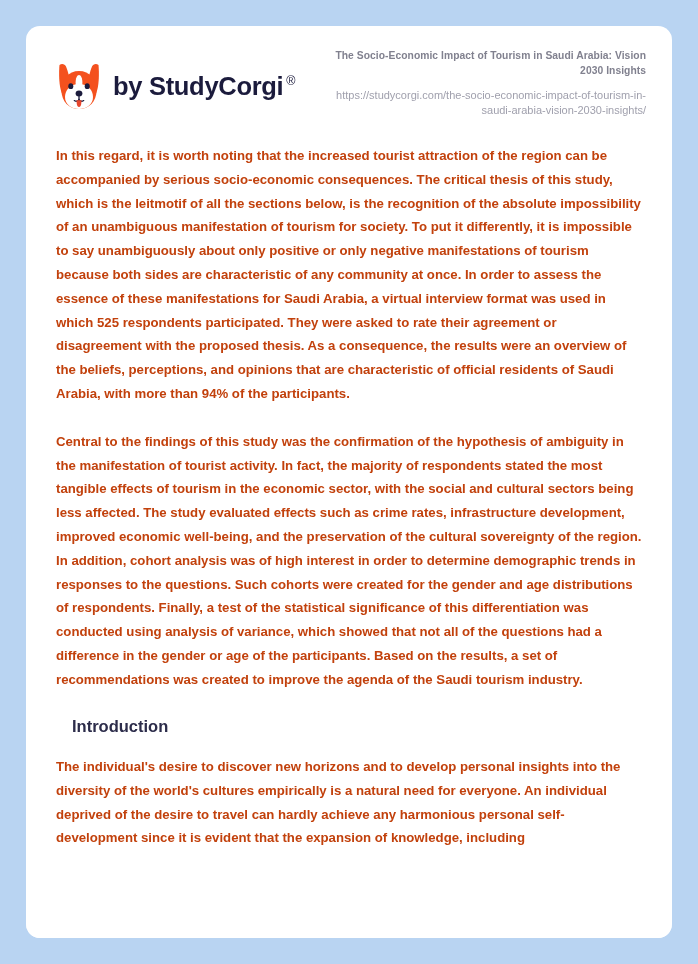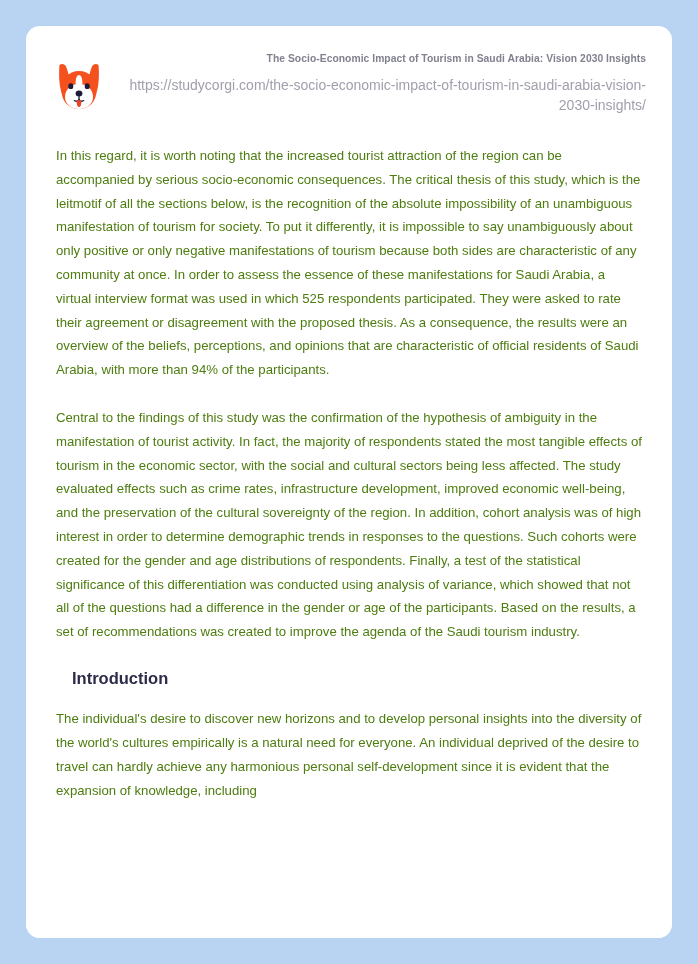--- a/index.html
+++ b/index.html
@@ -83,38 +83,39 @@
   .doc-title {
     font-size: 10.3px;
     font-weight: bold;
     color: #81818f;
     line-height: 1.42;
     letter-spacing: 0.05px;
     margin: 0 0 9px 0;
   }
 
   .doc-url {
-    font-size: 14px;
+    font-size: 11px;
     color: #a0a0ad;
     line-height: 1.42;
     margin: 0;
     word-break: break-word;
   }
 
   
   .doc-body {
     padding: 0 30px 0 30px;
   }
 
   .doc-body p {
     font-size: 13.2px;
     line-height: 23.8px;
-    color: #4d7c0f;
+    color: #c2410c;
     margin: 0 0 24px 0;
     text-align: left;
+    font-weight: bold;
   }
 
   .doc-body p.last {
     margin-bottom: 12px;
   }
 
   .section-heading {
     font-size: 16.5px;
     font-weight: bold;
     color: #2c2c4a;
@@ -154,20 +155,24 @@
 
         <ellipse cx="14.8" cy="24.2" rx="2.5" ry="2.9" fill="#1b1b3c"></ellipse>
         <ellipse cx="31.2" cy="24.2" rx="2.5" ry="2.9" fill="#1b1b3c"></ellipse>
 
         <ellipse cx="23" cy="31.5" rx="3.4" ry="2.9" fill="#1b1b3c"></ellipse>
 
         <path d="M23 34.4 L23 36.4 M23 36.4 C23 39 20 40 18.3 38.6 M23 36.4 C23 39 26 40 27.7 38.6" stroke="#1b1b3c" stroke-width="1.3" fill="none" stroke-linecap="round"></path>
 
         <path d="M20.6 38.2 C20.6 38.2 20.2 45 23 45 C25.8 45 25.4 38.2 25.4 38.2 Z" fill="#e8452c"></path>
       </svg>
+      <div class="brand-wordmark">
+        <span class="brand-name">by StudyCorgi</span>
+        <span class="brand-reg">®</span>
+      </div>
     </div>
 
     <div class="header-meta">
       <div class="doc-title">The Socio-Economic Impact of Tourism in Saudi Arabia: Vision 2030 Insights</div>
       <div class="doc-url">https://studycorgi.com/the-socio-economic-impact-of-tourism-in-saudi-arabia-vision-2030-insights/</div>
     </div>
 
   </div>
 
   <div class="doc-body">

